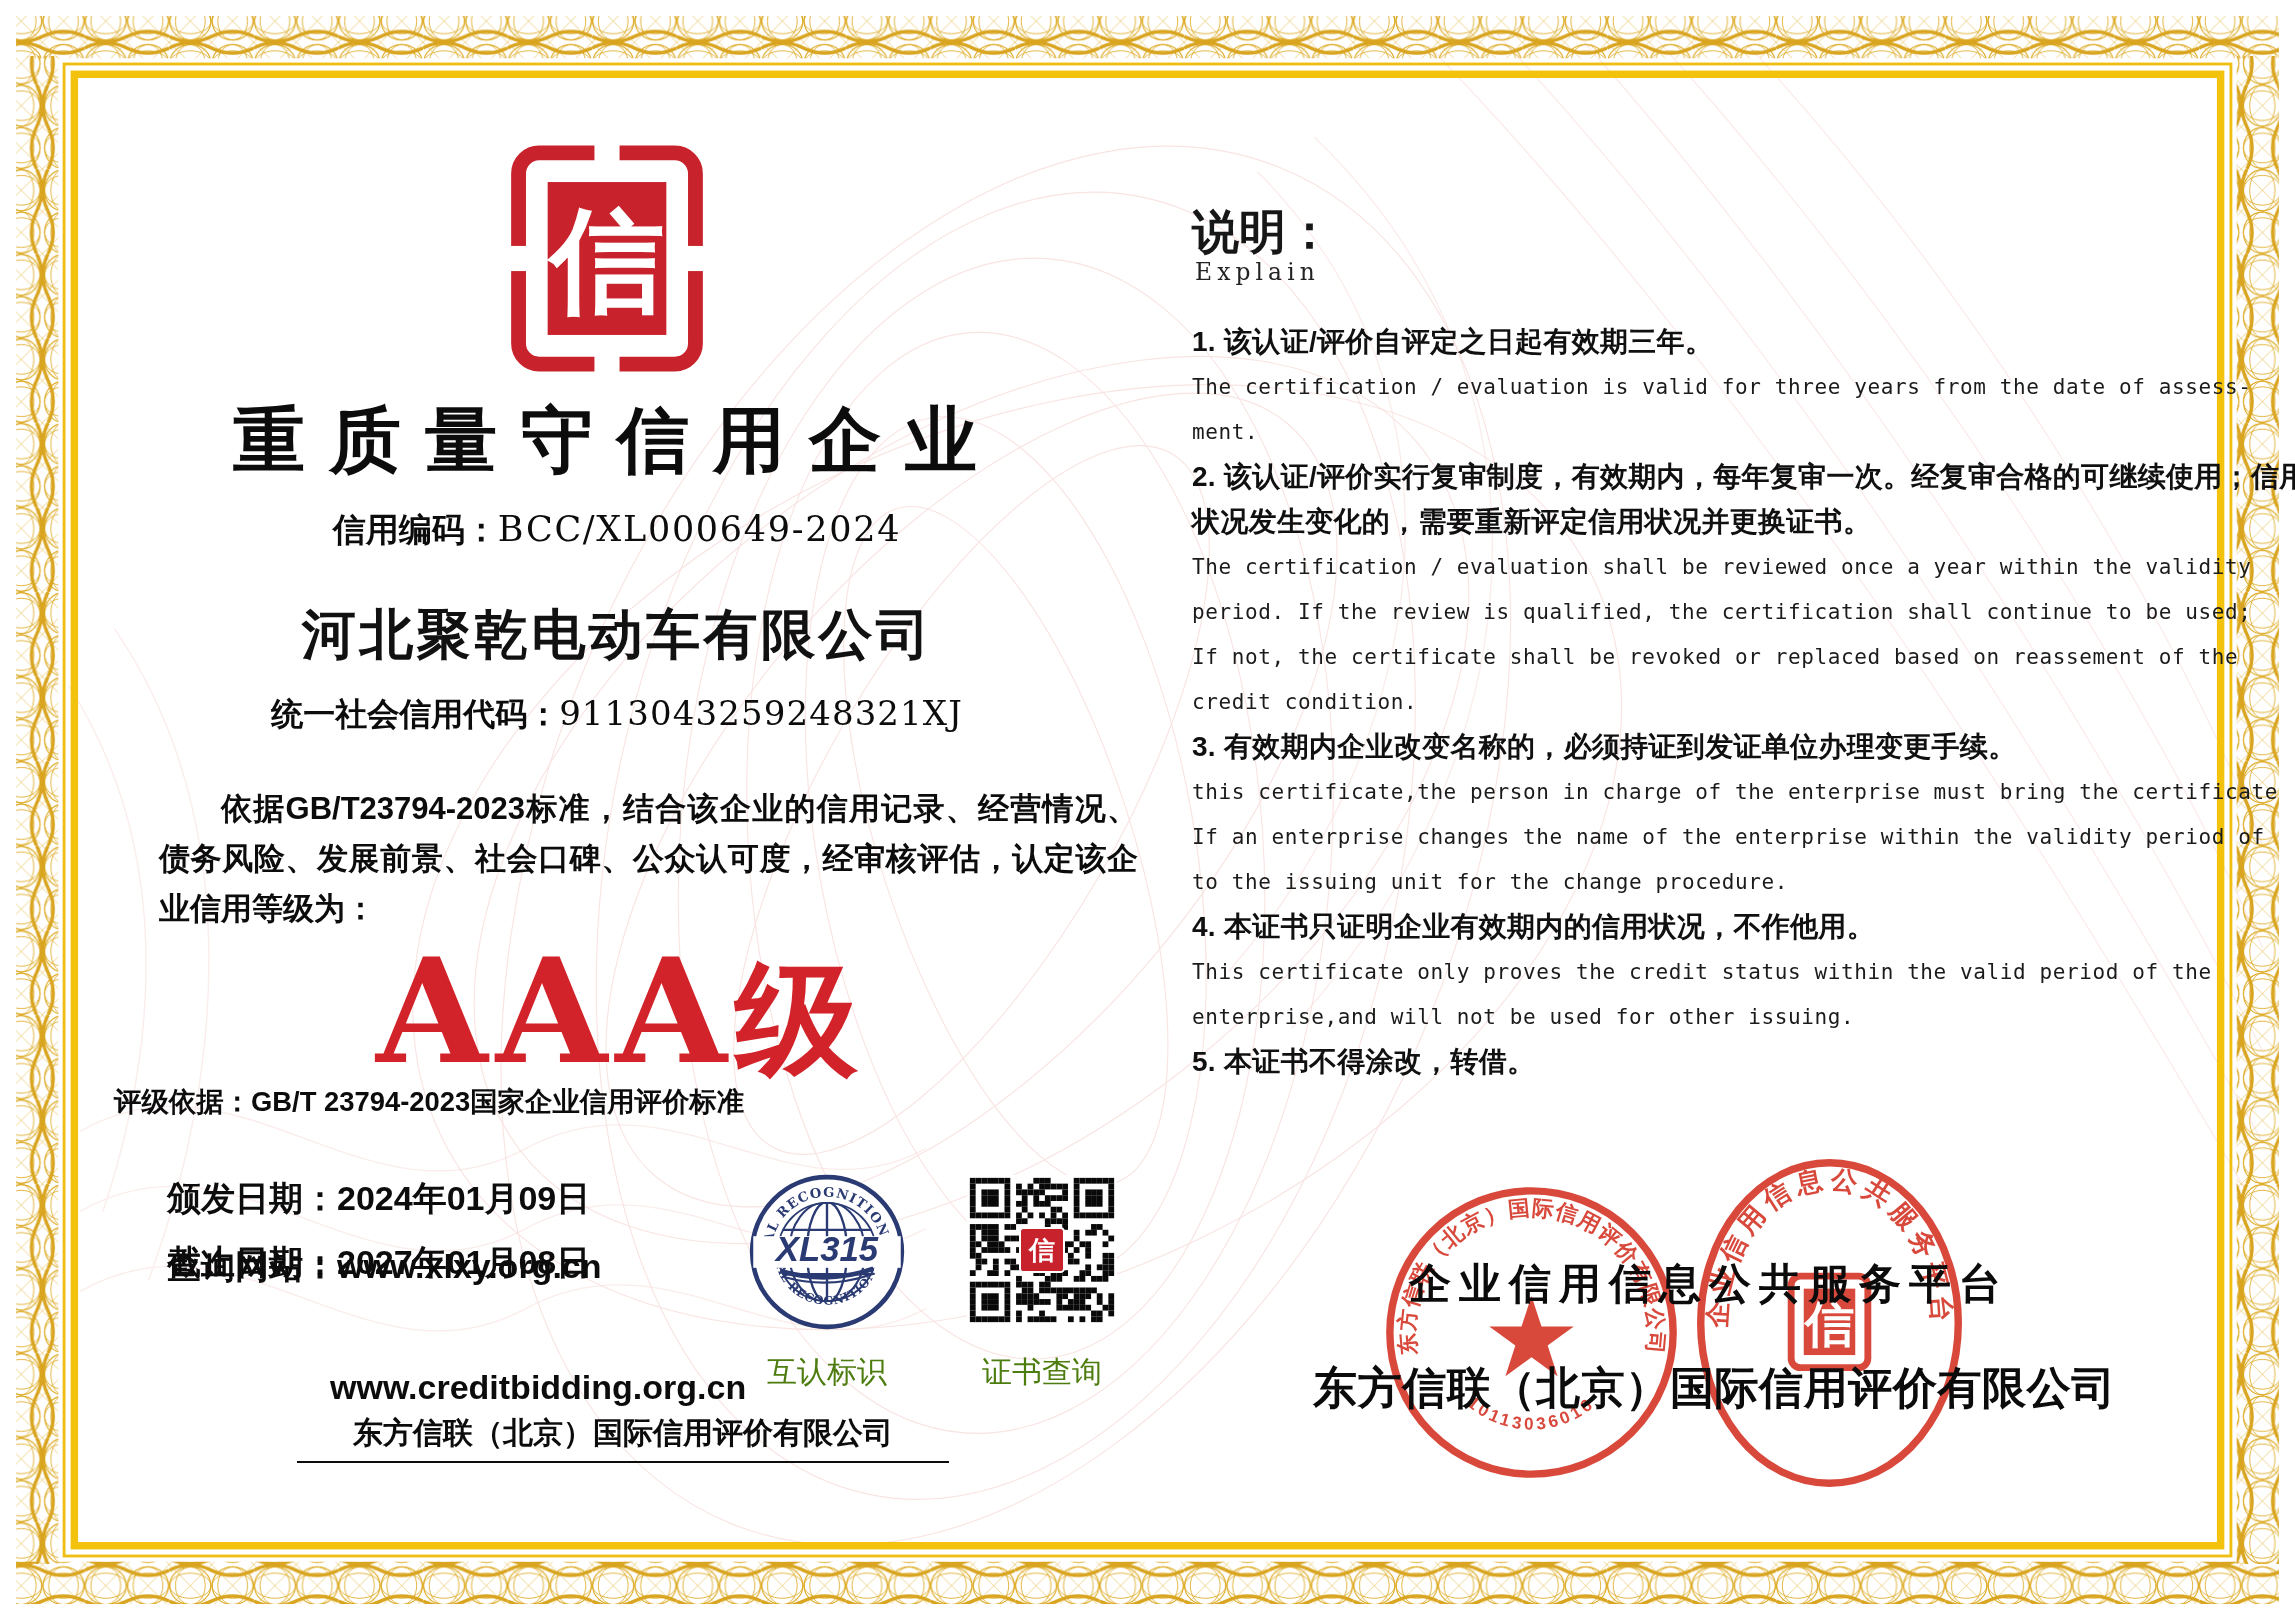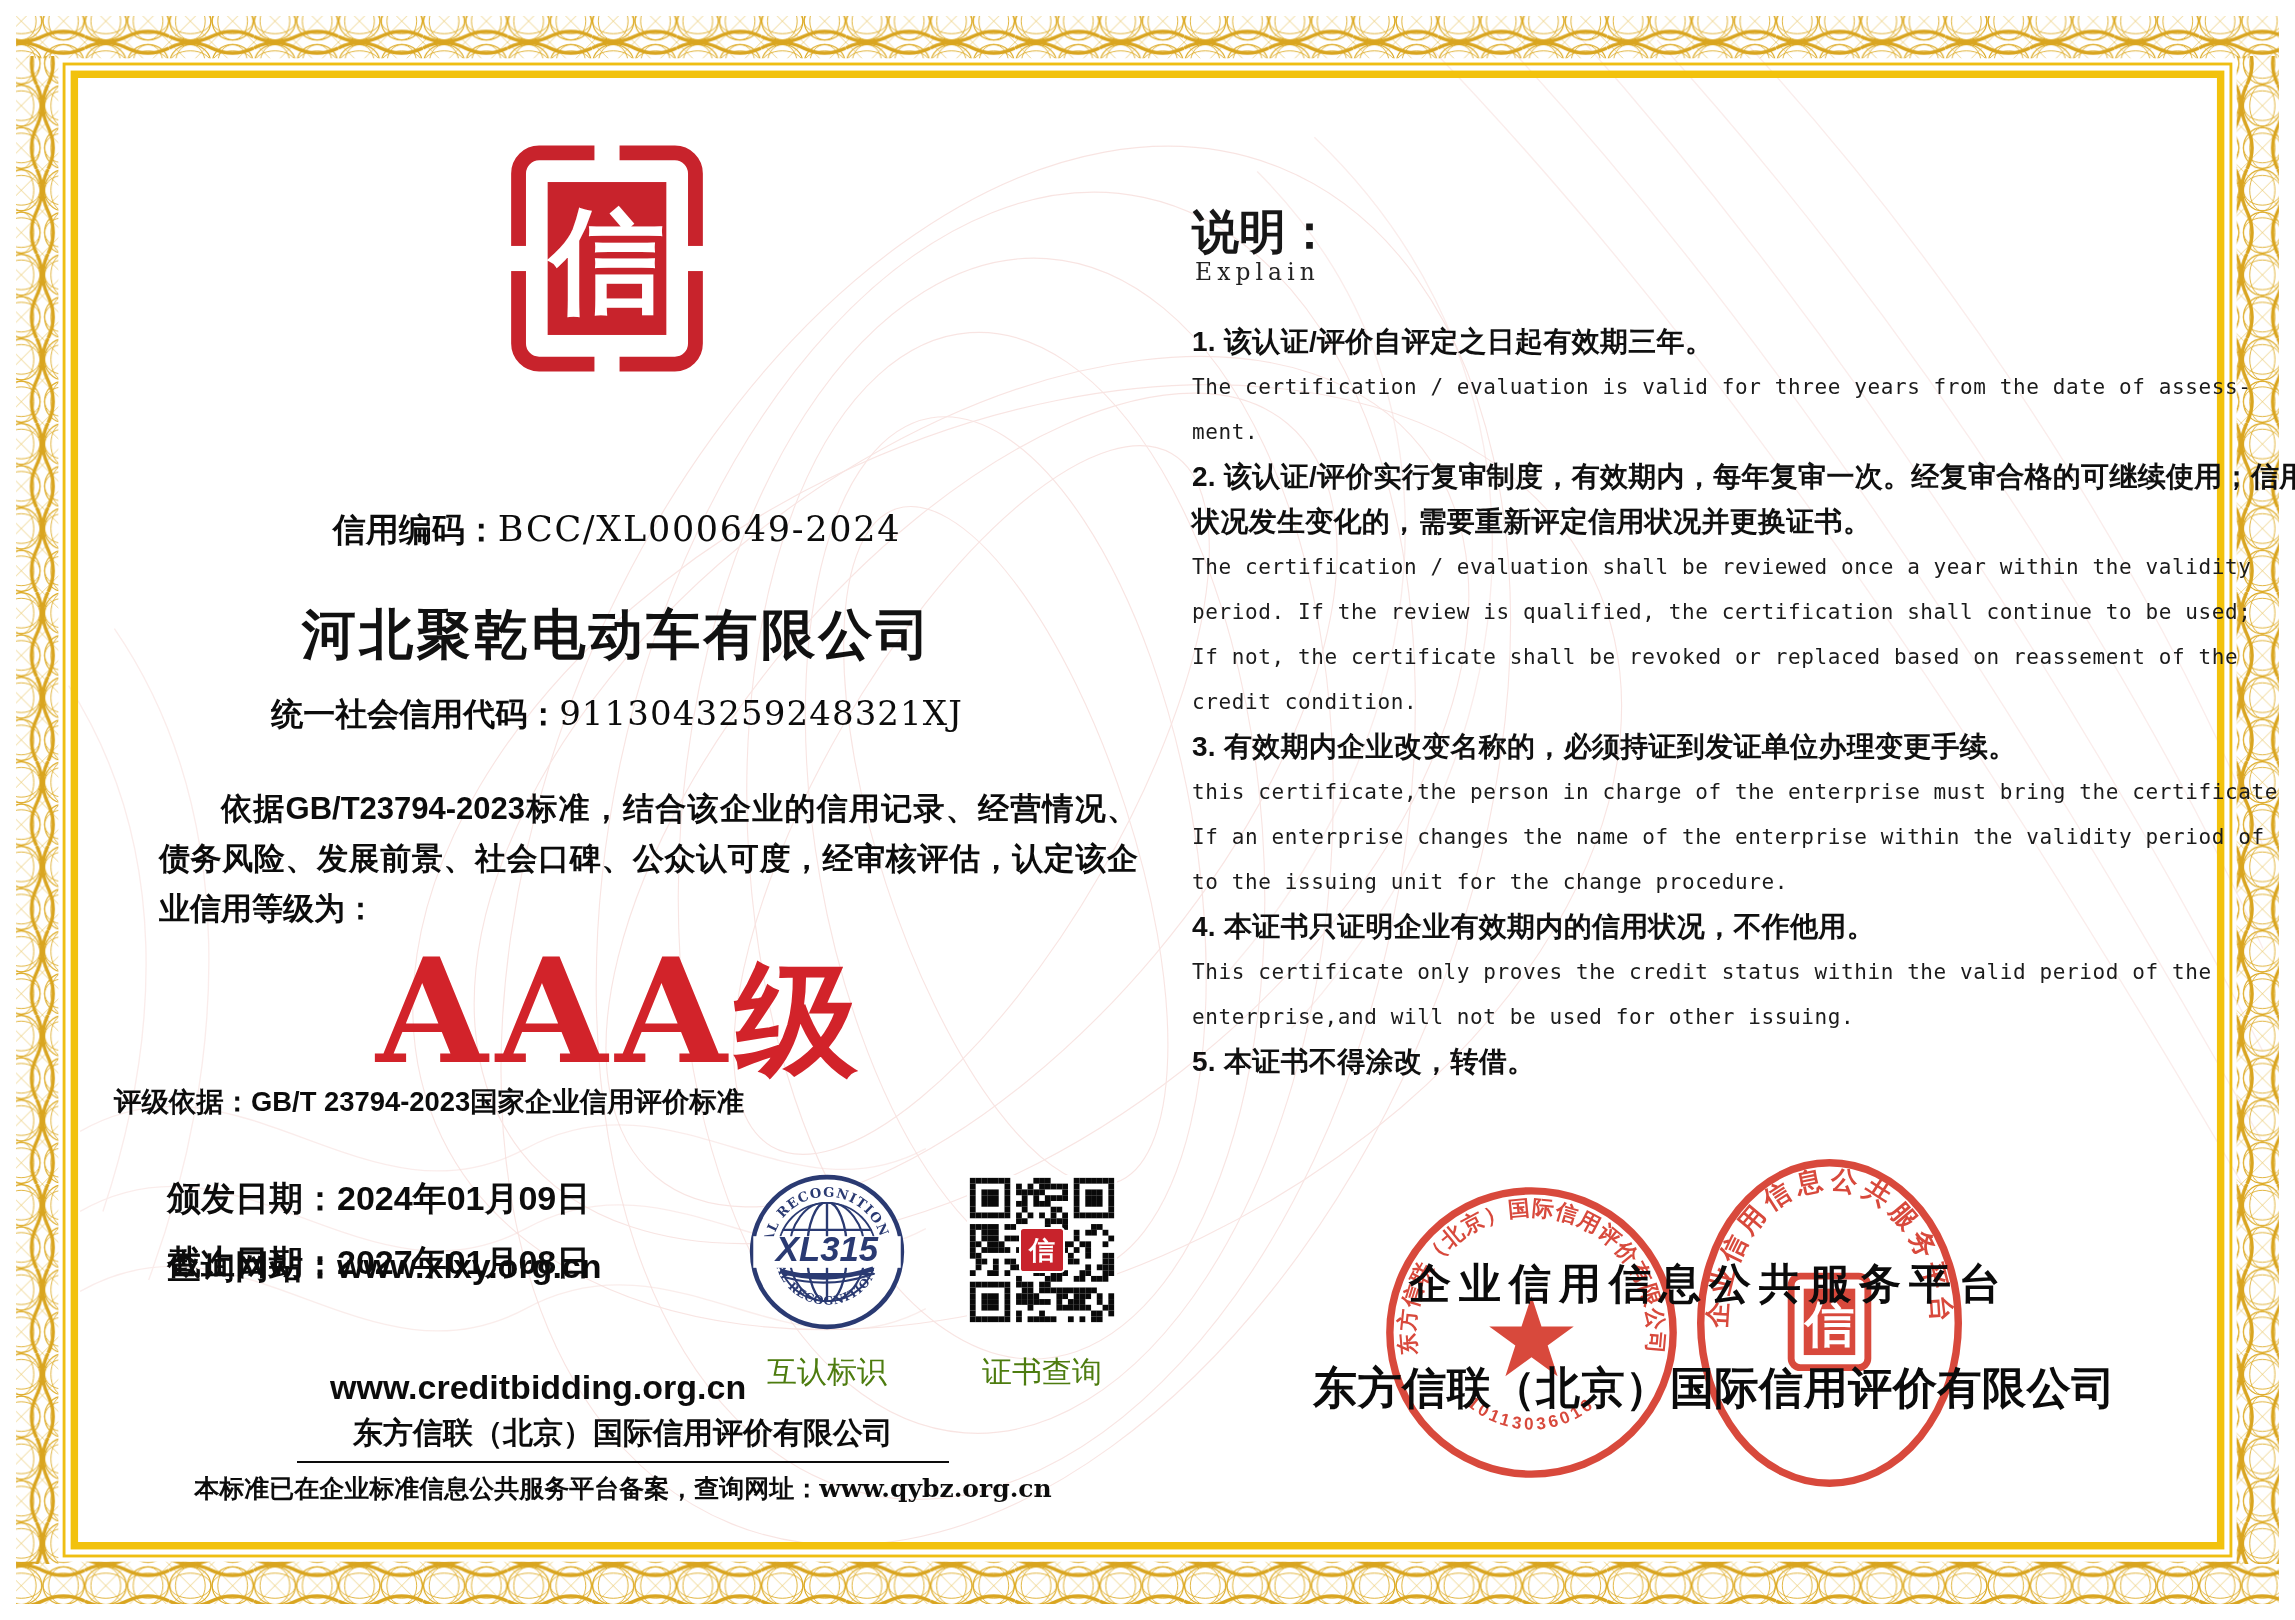--- a/index.html
+++ b/index.html
@@ -137,20 +137,21 @@
   <svg class="abs seal-logo" viewBox="0 0 340 400">
     <rect x="15" y="15" width="310" height="370" rx="36" fill="none" stroke="#c8232c" stroke-width="26"></rect>
     <rect x="148" y="0" width="44" height="44" fill="#ffffff"></rect>
     <rect x="148" y="356" width="44" height="44" fill="#ffffff"></rect>
     <rect x="0" y="178" width="44" height="44" fill="#ffffff"></rect>
     <rect x="296" y="178" width="44" height="44" fill="#ffffff"></rect>
     <rect x="66" y="66" width="208" height="268" fill="#c8232c"></rect>
     <text x="170" y="272" text-anchor="middle" font-size="200" font-weight="700" fill="#ffffff">信</text>
   </svg>
 
+  <div class="abs cert-title">重质量守信用企业</div>
 
   <div class="abs credit-code">
     <span class="lbl">信用编码：</span><span class="val">BCC/XL000649-2024</span>
   </div>
 
   <div class="abs company">河北聚乾电动车有限公司</div>
 
   <div class="abs uscc">
     <span class="lbl">统一社会信用代码：</span><span class="val">9113043259248321XJ</span>
   </div>
@@ -509,21 +510,20 @@
     <div class="qr-center">
       <span>信</span>
     </div>
   </div>
 
   <div class="abs badge-caption cap-mutual">互认标识</div>
   <div class="abs badge-caption cap-qr">证书查询</div>
 
   <div class="abs issuer-left">东方信联（北京）国际信用评价有限公司</div>
   <div class="abs divider"></div>
-  <div class="abs footnote">本标准已在企业标准信息公共服务平台备案，查询网址：www.qybz.org.cn</div>
 
   <div class="abs explain-h">说明：</div>
   <div class="abs explain-h-en">Explain</div>
 
   <div class="abs explain-list">
       <div class="x-line zh">
         <span>1. 该认证/评价自评定之日起有效期三年。</span>
       </div>
       <div class="x-line en">
         <span>The certification / evaluation is valid for three years from the date of assess-</span>

